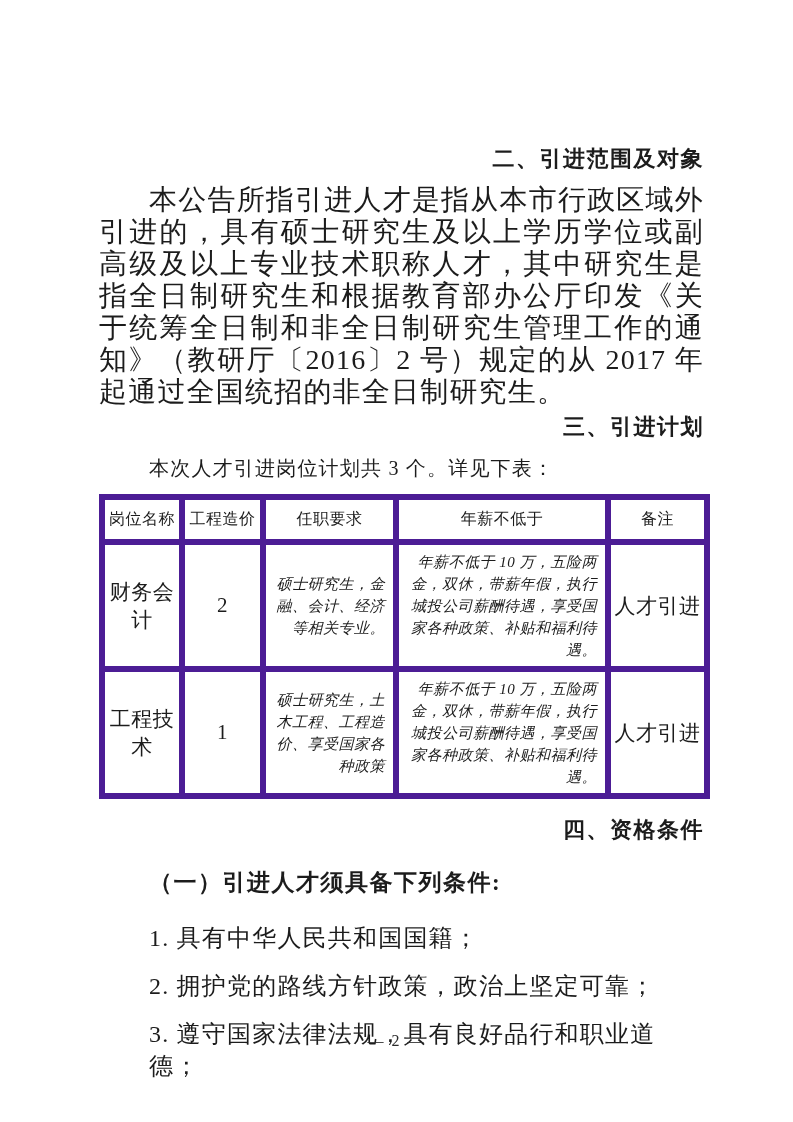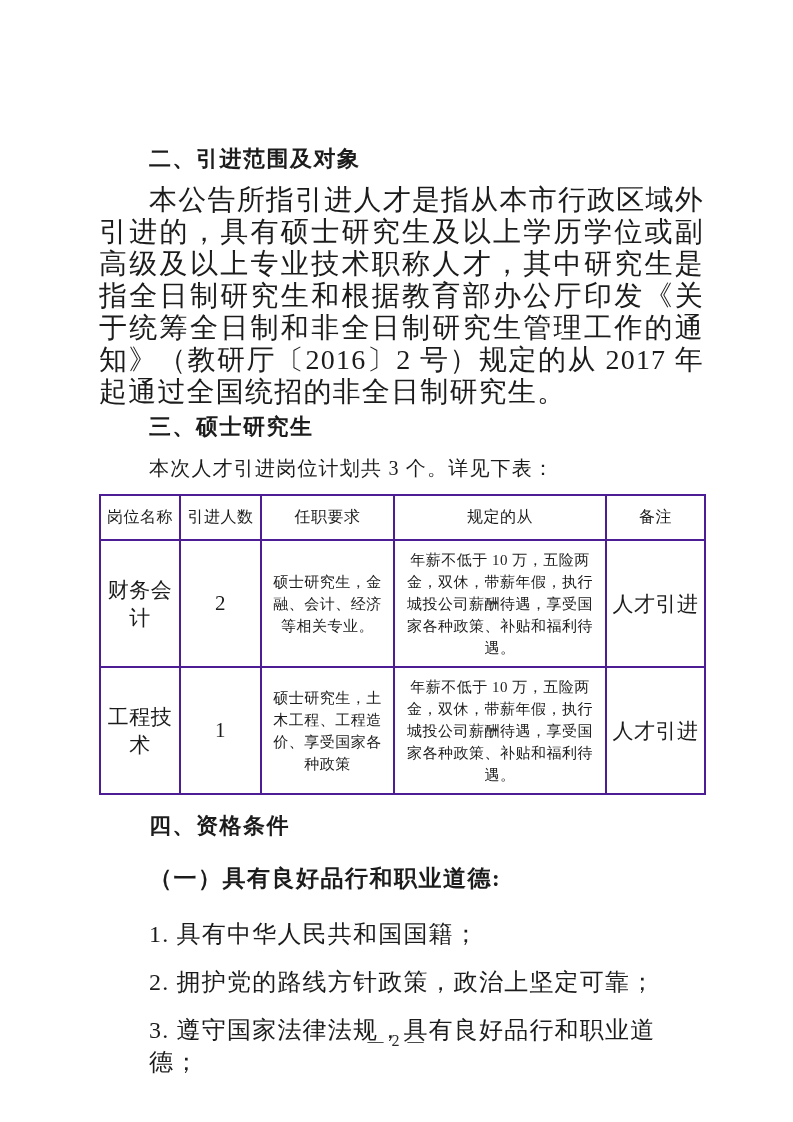--- a/index.html
+++ b/index.html
@@ -21,20 +21,21 @@
     width: 605px;
   }
   .sec-heading {
     font-family: "Liberation Sans", "DejaVu Sans", sans-serif;
     font-weight: bold;
     font-size: 22px;
     line-height: 30px;
     letter-spacing: 1.5px;
     margin: 0 0 10px 0;
     padding-left: 50px;
+    text-align: right;
   }
   .body-para {
     font-size: 28px;
     line-height: 32px;
     letter-spacing: 1.2px;
     text-align: justify;
     text-indent: 50px;
     margin: 0 0 4px 0;
   }
   .intro-para {
@@ -45,42 +46,43 @@
     margin: 4px 0 10px 0;
   }
   table.positions-table {
     width: 605px;
     border-collapse: collapse;
     table-layout: fixed;
     border: 2px solid #3a3a3a;
     margin: 0 0 14px 0;
   }
   .positions-table th, .positions-table td {
-    border: 2px solid #4c1d95;
+    border: 6px solid #4c1d95;
     font-weight: normal;
     letter-spacing: 0.5px;
   }
   .positions-table thead tr { height: 45px; }
   .positions-table tbody tr { height: 127px; }
   .positions-table th {
     font-size: 16px;
     text-align: center;
     vertical-align: middle;
   }
   .positions-table td.cell-center {
     font-size: 21px;
     text-align: center;
     vertical-align: middle;
   }
   .positions-table td.cell-left {
     font-size: 15px;
     line-height: 22px;
-    text-align: center;
+    text-align: right;
     vertical-align: middle;
     padding: 0 8px;
+    font-style: italic;
   }
   .qual-heading { margin-top: 16px; margin-bottom: 22px; }
   .sub-heading {
     font-size: 23px;
     font-weight: 900;
     letter-spacing: 1.5px;
     padding-left: 50px;
     margin: 0 0 24px 0;
   }
   .list-item {
@@ -103,37 +105,37 @@
 </style>
 </head>
 <body>
 
 <div class="page">
   <main class="content">
 
     <h2 class="sec-heading">二、引进范围及对象</h2>
     <p class="body-para">本公告所指引进人才是指从本市行政区域外引进的，具有硕士研究生及以上学历学位或副高级及以上专业技术职称人才，其中研究生是指全日制研究生和根据教育部办公厅印发《关于统筹全日制和非全日制研究生管理工作的通知》（教研厅〔2016〕2 号）规定的从 2017 年起通过全国统招的非全日制研究生。</p>
 
-    <h2 class="sec-heading">三、硕士研究生</h2>
+    <h2 class="sec-heading">三、引进计划</h2>
     <p class="intro-para">本次人才引进岗位计划共 3 个。详见下表：</p>
 
     <table class="positions-table">
       <colgroup>
         <col style="width:80px">
         <col style="width:81px">
         <col style="width:133px">
         <col style="width:212px">
         <col style="width:99px">
       </colgroup>
       <thead>
         <tr>
           <th>岗位名称</th>
-          <th>引进人数</th>
+          <th>工程造价</th>
           <th>任职要求</th>
-          <th>规定的从</th>
+          <th>年薪不低于</th>
           <th>备注</th>
         </tr>
       </thead>
       <tbody>
         <tr>
           <td class="cell-center">财务会计</td>
           <td class="cell-center">2</td>
           <td class="cell-left">硕士研究生，金融、会计、经济等相关专业。</td>
           <td class="cell-left">年薪不低于 10 万，五险两金，双休，带薪年假，执行城投公司薪酬待遇，享受国家各种政策、补贴和福利待遇。</td>
           <td class="cell-center">人才引进</td>
@@ -142,21 +144,21 @@
           <td class="cell-center">工程技术</td>
           <td class="cell-center">1</td>
           <td class="cell-left">硕士研究生，土木工程、工程造价、享受国家各种政策</td>
           <td class="cell-left">年薪不低于 10 万，五险两金，双休，带薪年假，执行城投公司薪酬待遇，享受国家各种政策、补贴和福利待遇。</td>
           <td class="cell-center">人才引进</td>
         </tr>
       </tbody>
     </table>
 
     <h2 class="sec-heading qual-heading">四、资格条件</h2>
-    <p class="sub-heading">（一）具有良好品行和职业道德:</p>
+    <p class="sub-heading">（一）引进人才须具备下列条件:</p>
     <p class="list-item">1. 具有中华人民共和国国籍；</p>
     <p class="list-item">2. 拥护党的路线方针政策，政治上坚定可靠；</p>
     <p class="list-item">3. 遵守国家法律法规，具有良好品行和职业道德；</p>
 
   </main>
 
   <footer class="page-footer">
     <span>— 2 —</span>
   </footer>
 </div>

